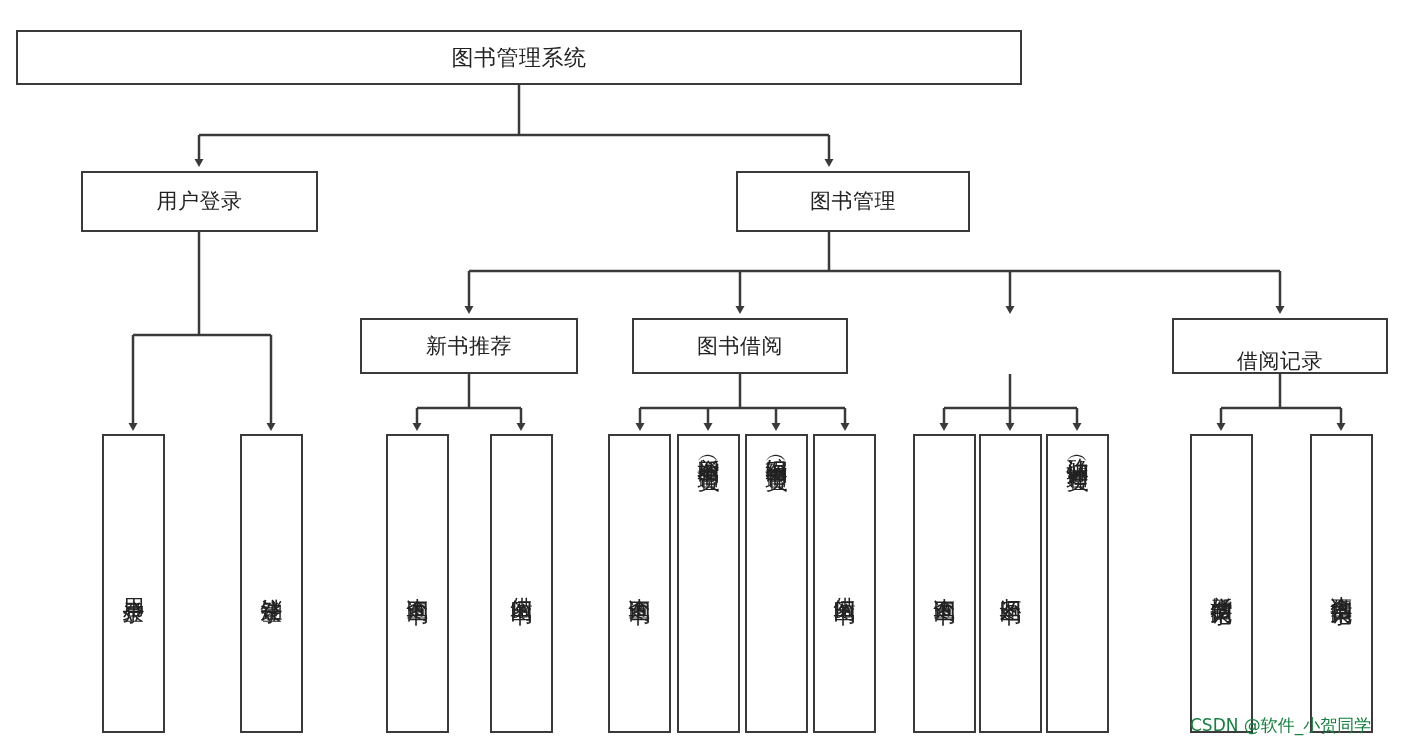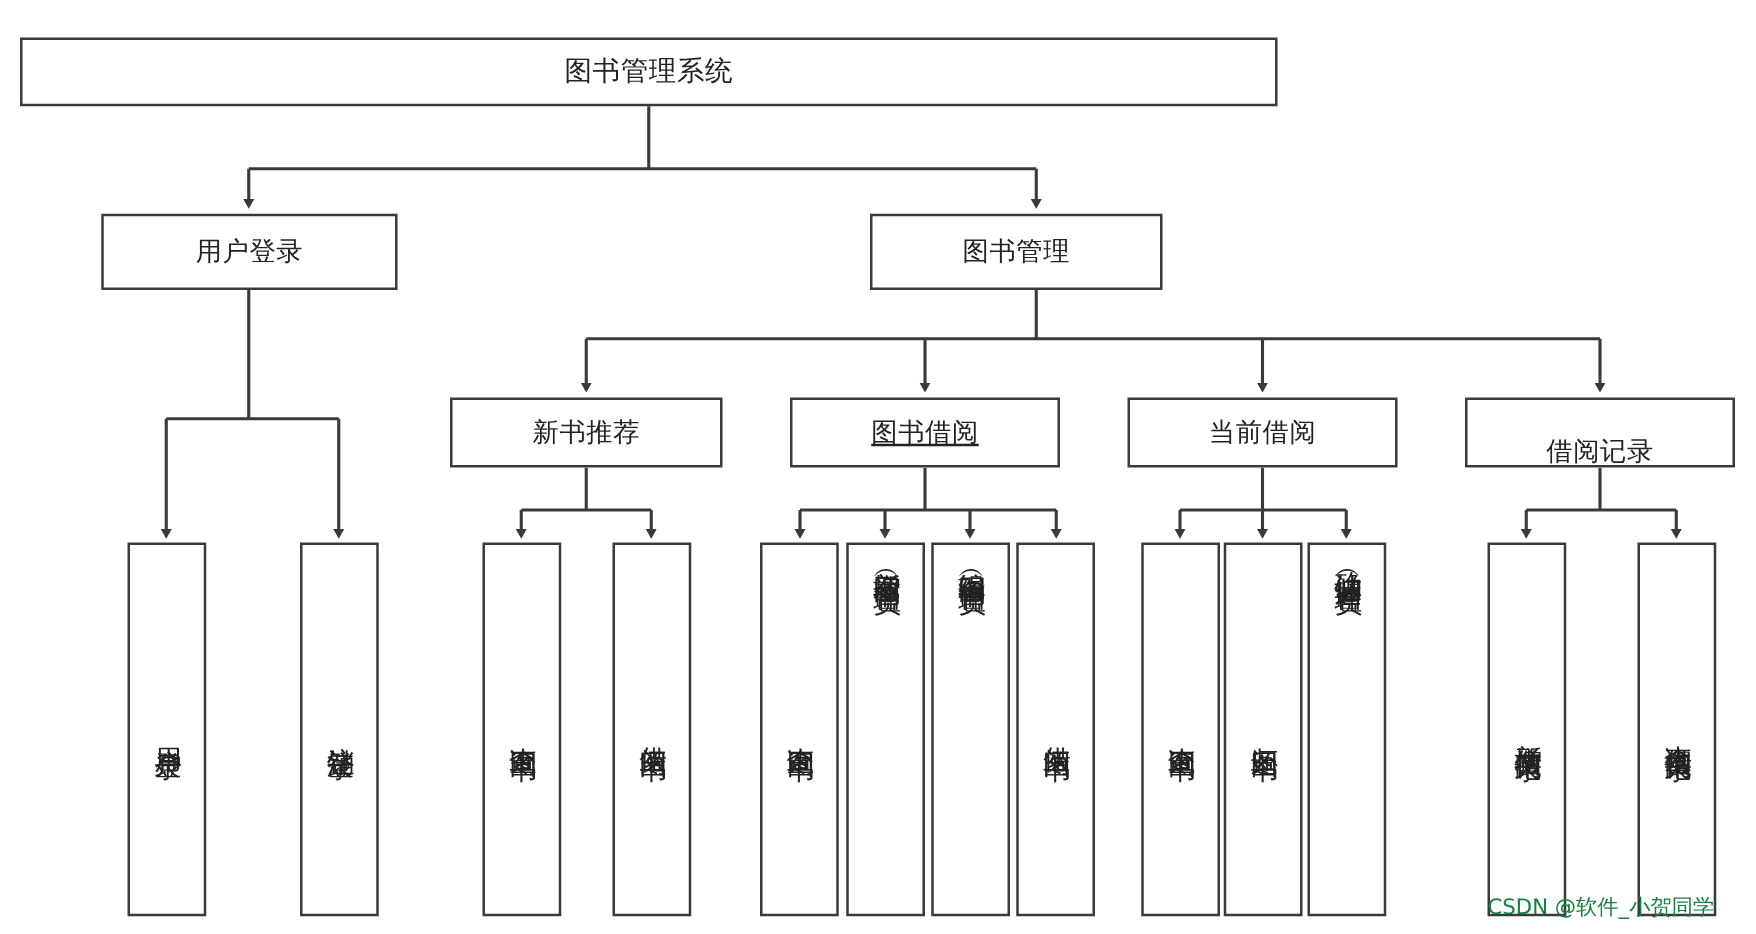--- a/index.html
+++ b/index.html
@@ -131,35 +131,32 @@
   </svg>
 
   <div class="node horiz root" style="left:16px; top:30px; width:1006px; height:55px;">
     <span class="node-label">图书管理系统</span>
   </div>
 
   <div class="node horiz" style="left:81px; top:171px; width:237px; height:61px;">
     <span class="node-label">用户登录</span>
   </div>
 
-  <div class="node horiz" style="left:696px; top:171px; width:234px; height:61px;">
+  <div class="node horiz" style="left:736px; top:171px; width:234px; height:61px;">
     <span class="node-label">图书管理</span>
   </div>
 
   <div class="node horiz" style="left:360px; top:318px; width:218px; height:56px;">
     <span class="node-label">新书推荐</span>
   </div>
 
-  <div class="node horiz" style="left:632px; top:318px; width:216px; height:56px;text-decoration:underline;">
+  <div class="node horiz" style="left:632px; top:318px; width:216px; height:56px;">
     <span class="node-label">图书借阅</span>
   </div>
 
-  <div class="node horiz" style="left:902px; top:318px; width:216px; height:56px;">
-    <span class="node-label">当前借阅</span>
-  </div>
 
   <div class="node horiz" style="left:1172px; top:318px; width:216px; height:56px;align-items:flex-end;">
     <span class="node-label">借阅记录</span>
   </div>
 
   <div class="node vert centered" style="left:102px; top:434px; width:63px; height:299px;">
     <span class="node-label">用户登录</span>
   </div>
 
   <div class="node vert centered" style="left:240px; top:434px; width:63px; height:299px;">

